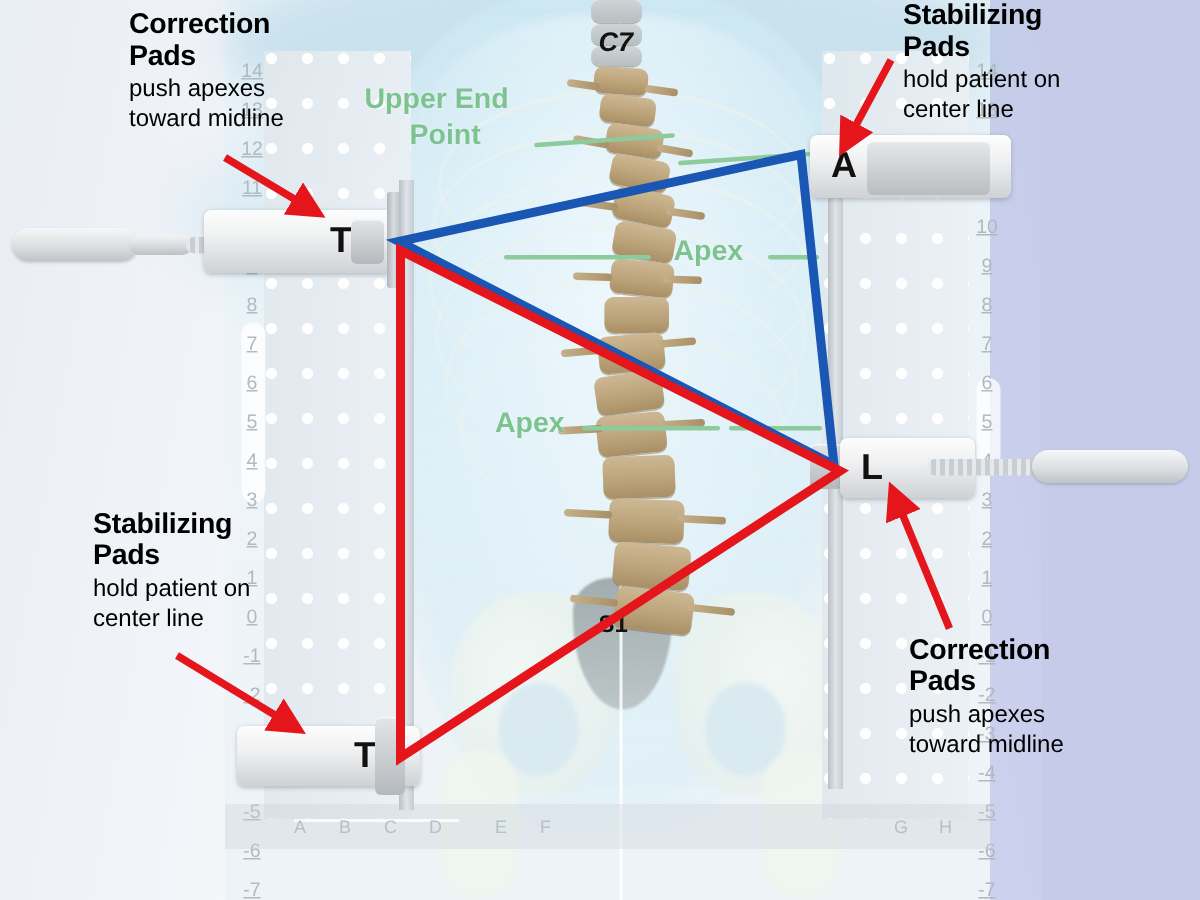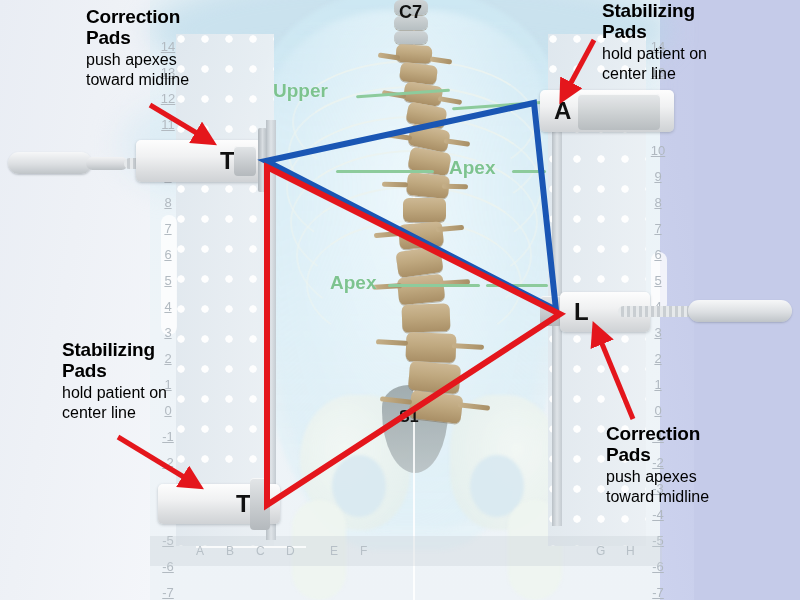--- a/index.html
+++ b/index.html
@@ -103,21 +103,21 @@
   .spine-wrap{position:absolute;left:330px;top:0;width:180px;height:560px;}
   .vert{position:absolute;border-radius:6px;
     background:linear-gradient(180deg,#cdb894 0%,#bfa87f 45%,#a98f66 100%);
     box-shadow:0 1px 0 rgba(120,100,70,.45);}
   .vert.cerv{background:linear-gradient(180deg,#cfd4d6,#b7bfc2);}
   .vproc{position:absolute;height:5px;border-radius:3px;
     background:linear-gradient(90deg,#c6b089,#a88f66);}
 
   
   .bone-label{position:absolute;font-weight:bold;font-size:18px;color:#111;}
-  #c7-label{left:399px;top:2px;}
+  #c7-label{left:399px;top:18px;font-style:italic;}
   #s1-label{left:399px;top:408px;font-size:16px;}
 
   
   .green-txt{position:absolute;color:#7dc38f;font-size:19px;font-weight:bold;
     text-shadow:0 0 2px rgba(255,255,255,.6);}
   .green-line{position:absolute;height:3px;background:#8dcb9c;border-radius:2px;}
 
   
   .pad{position:absolute;border-radius:5px;
     background:linear-gradient(180deg,#fdfdfd 0%,#f0f1f2 40%,#dcdee0 75%,#cfd2d5 100%);
@@ -295,21 +295,22 @@
     <div class="vproc" style="left:110px;top:280px;width:30px;transform:rotate(-3deg);"></div>
     <div class="vproc" style="left:46px;top:340px;width:32px;transform:rotate(3deg);"></div>
     <div class="vproc" style="left:122px;top:344px;width:32px;transform:rotate(3deg);"></div>
     <div class="vproc" style="left:50px;top:398px;width:32px;transform:rotate(6deg);"></div>
     <div class="vproc" style="left:128px;top:404px;width:32px;transform:rotate(6deg);"></div>
   </div>
 
   <div class="bone-label" id="c7-label">C7</div>
   <div class="bone-label" id="s1-label">S1</div>
 
-  <div class="green-txt" style="left:273px;top:80px;">Upper</div>
+  <div class="green-txt" style="left:243px;top:56px;">Upper End</div>
+  <div class="green-txt" style="left:273px;top:80px;">Point</div>
   <div class="green-line" style="left:356px;top:92px;width:94px;transform:rotate(-4deg);"></div>
   <div class="green-line" style="left:452px;top:104px;width:94px;transform:rotate(-4deg);"></div>
 
   <div class="green-txt" style="left:449px;top:157px;">Apex</div>
   <div class="green-line" style="left:336px;top:170px;width:98px;"></div>
   <div class="green-line" style="left:512px;top:170px;width:34px;"></div>
 
   <div class="green-txt" style="left:330px;top:272px;">Apex</div>
   <div class="green-line" style="left:388px;top:284px;width:92px;"></div>
   <div class="green-line" style="left:486px;top:284px;width:62px;"></div>

